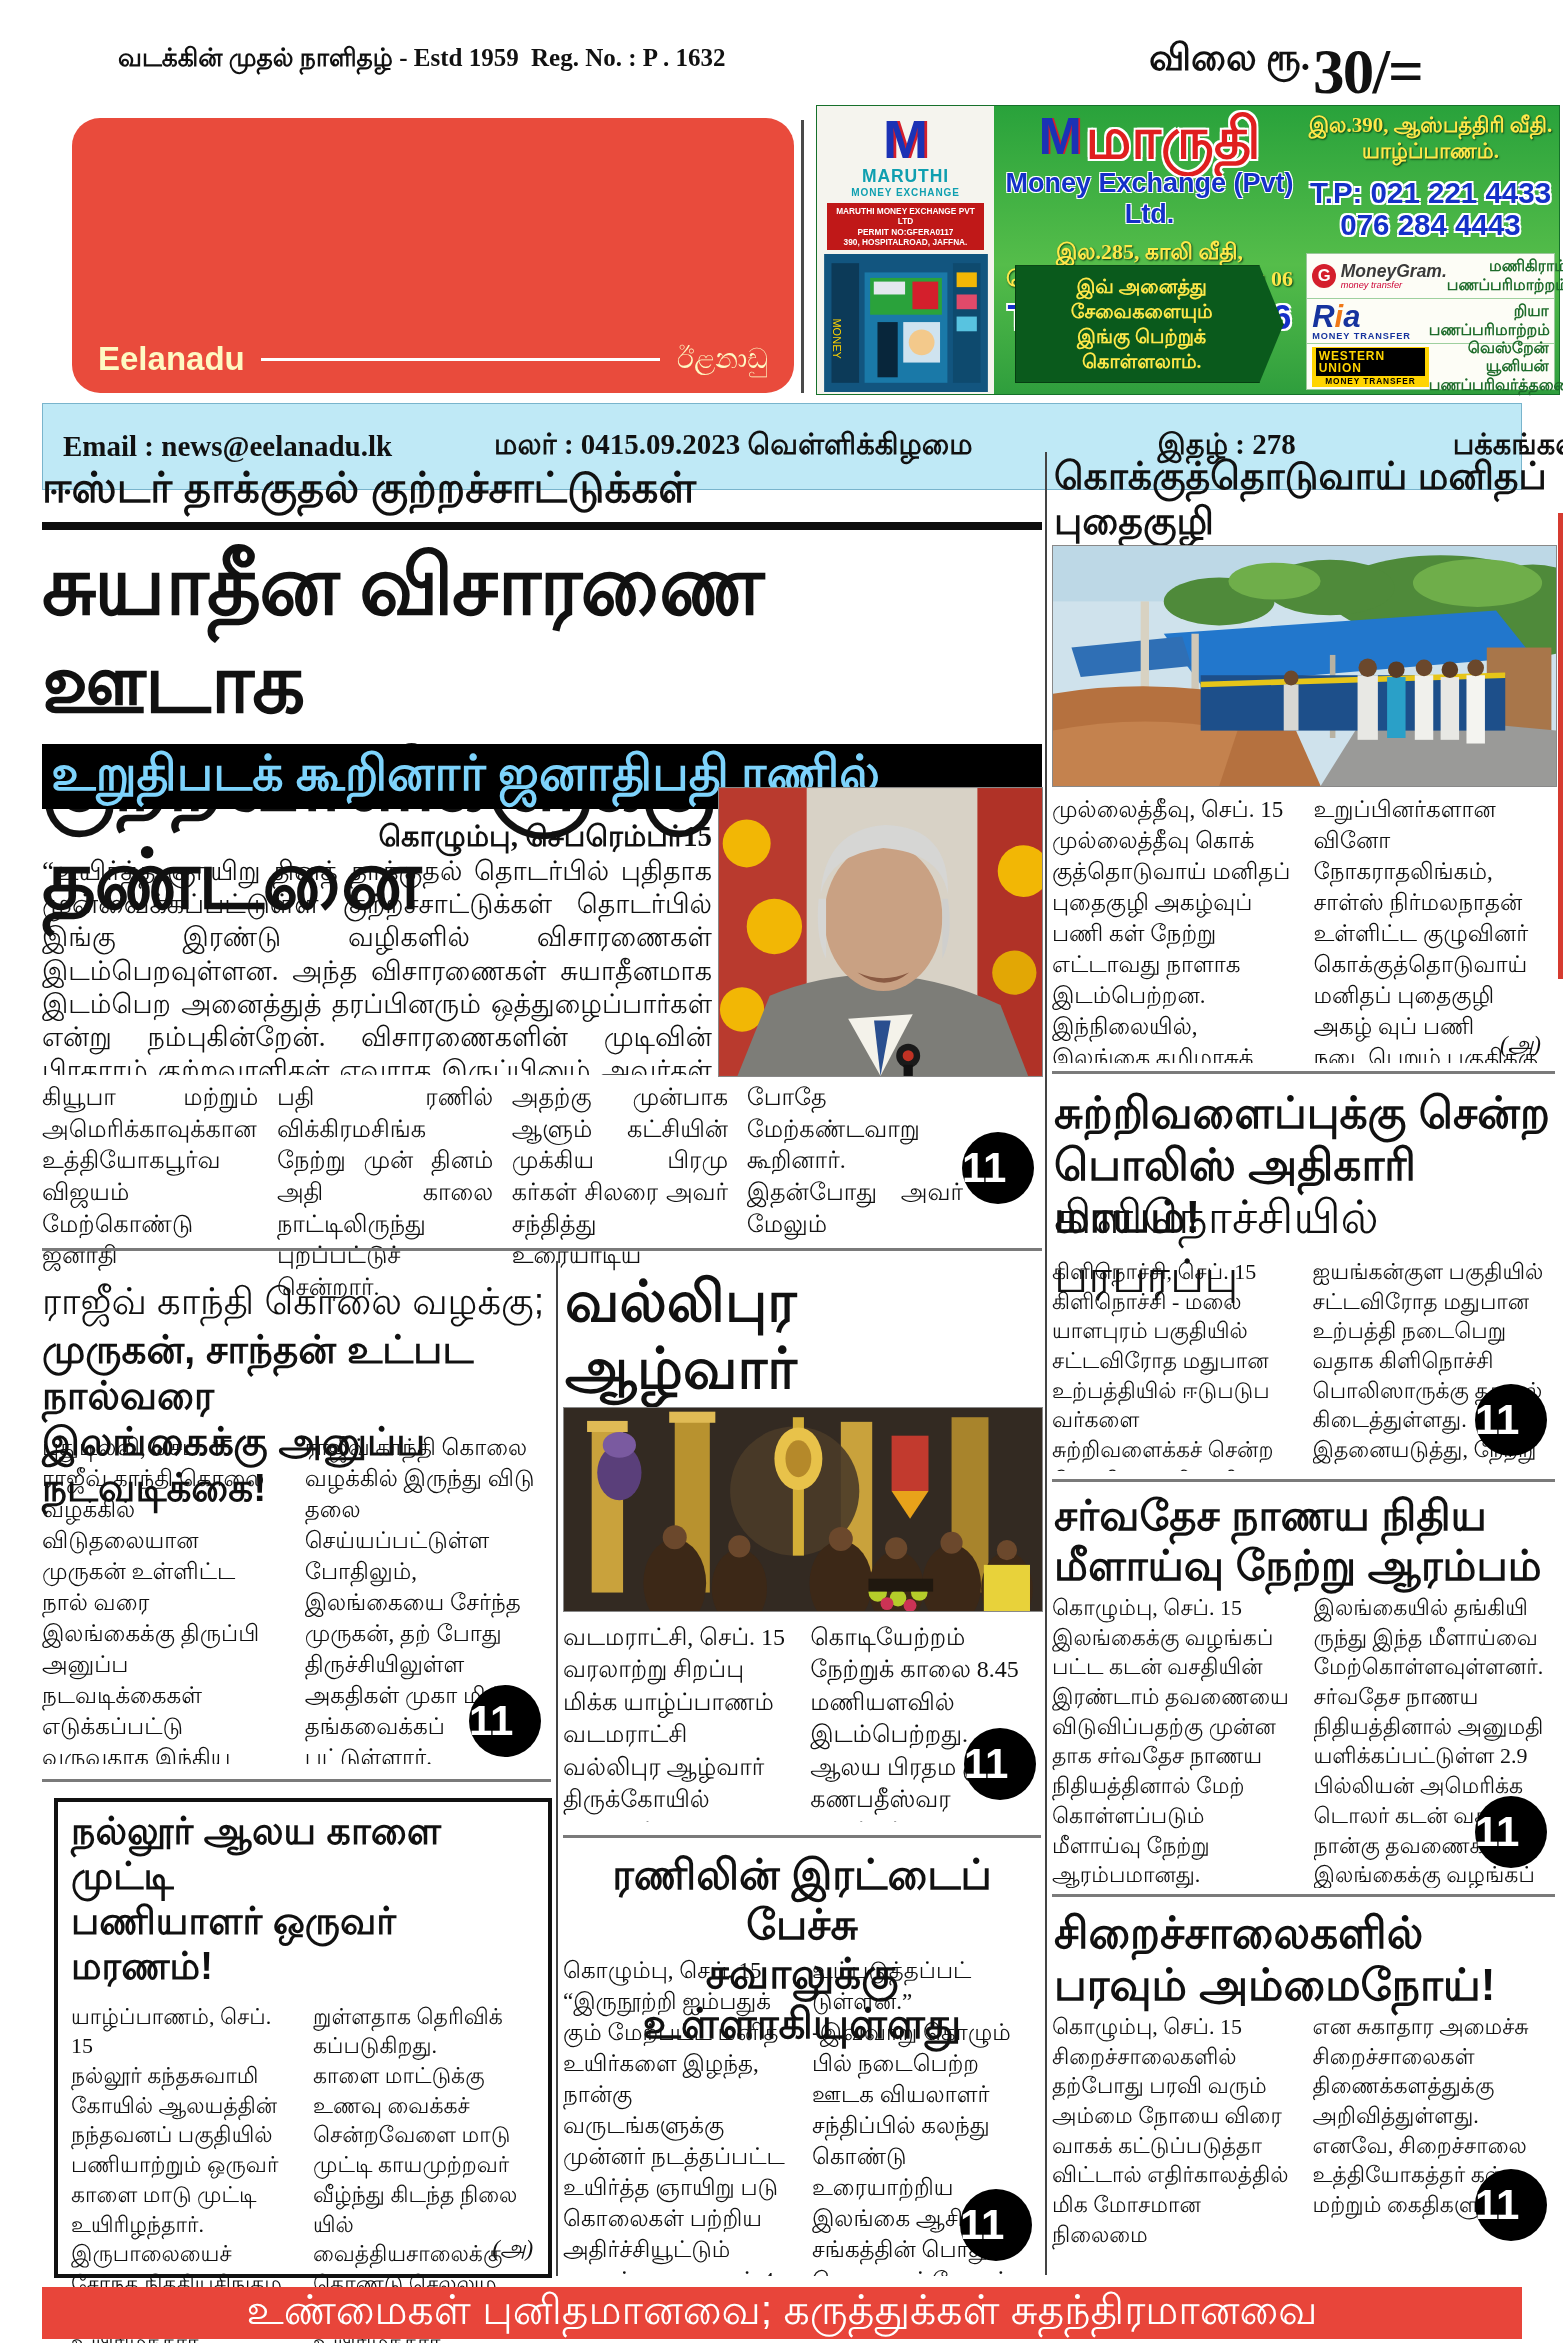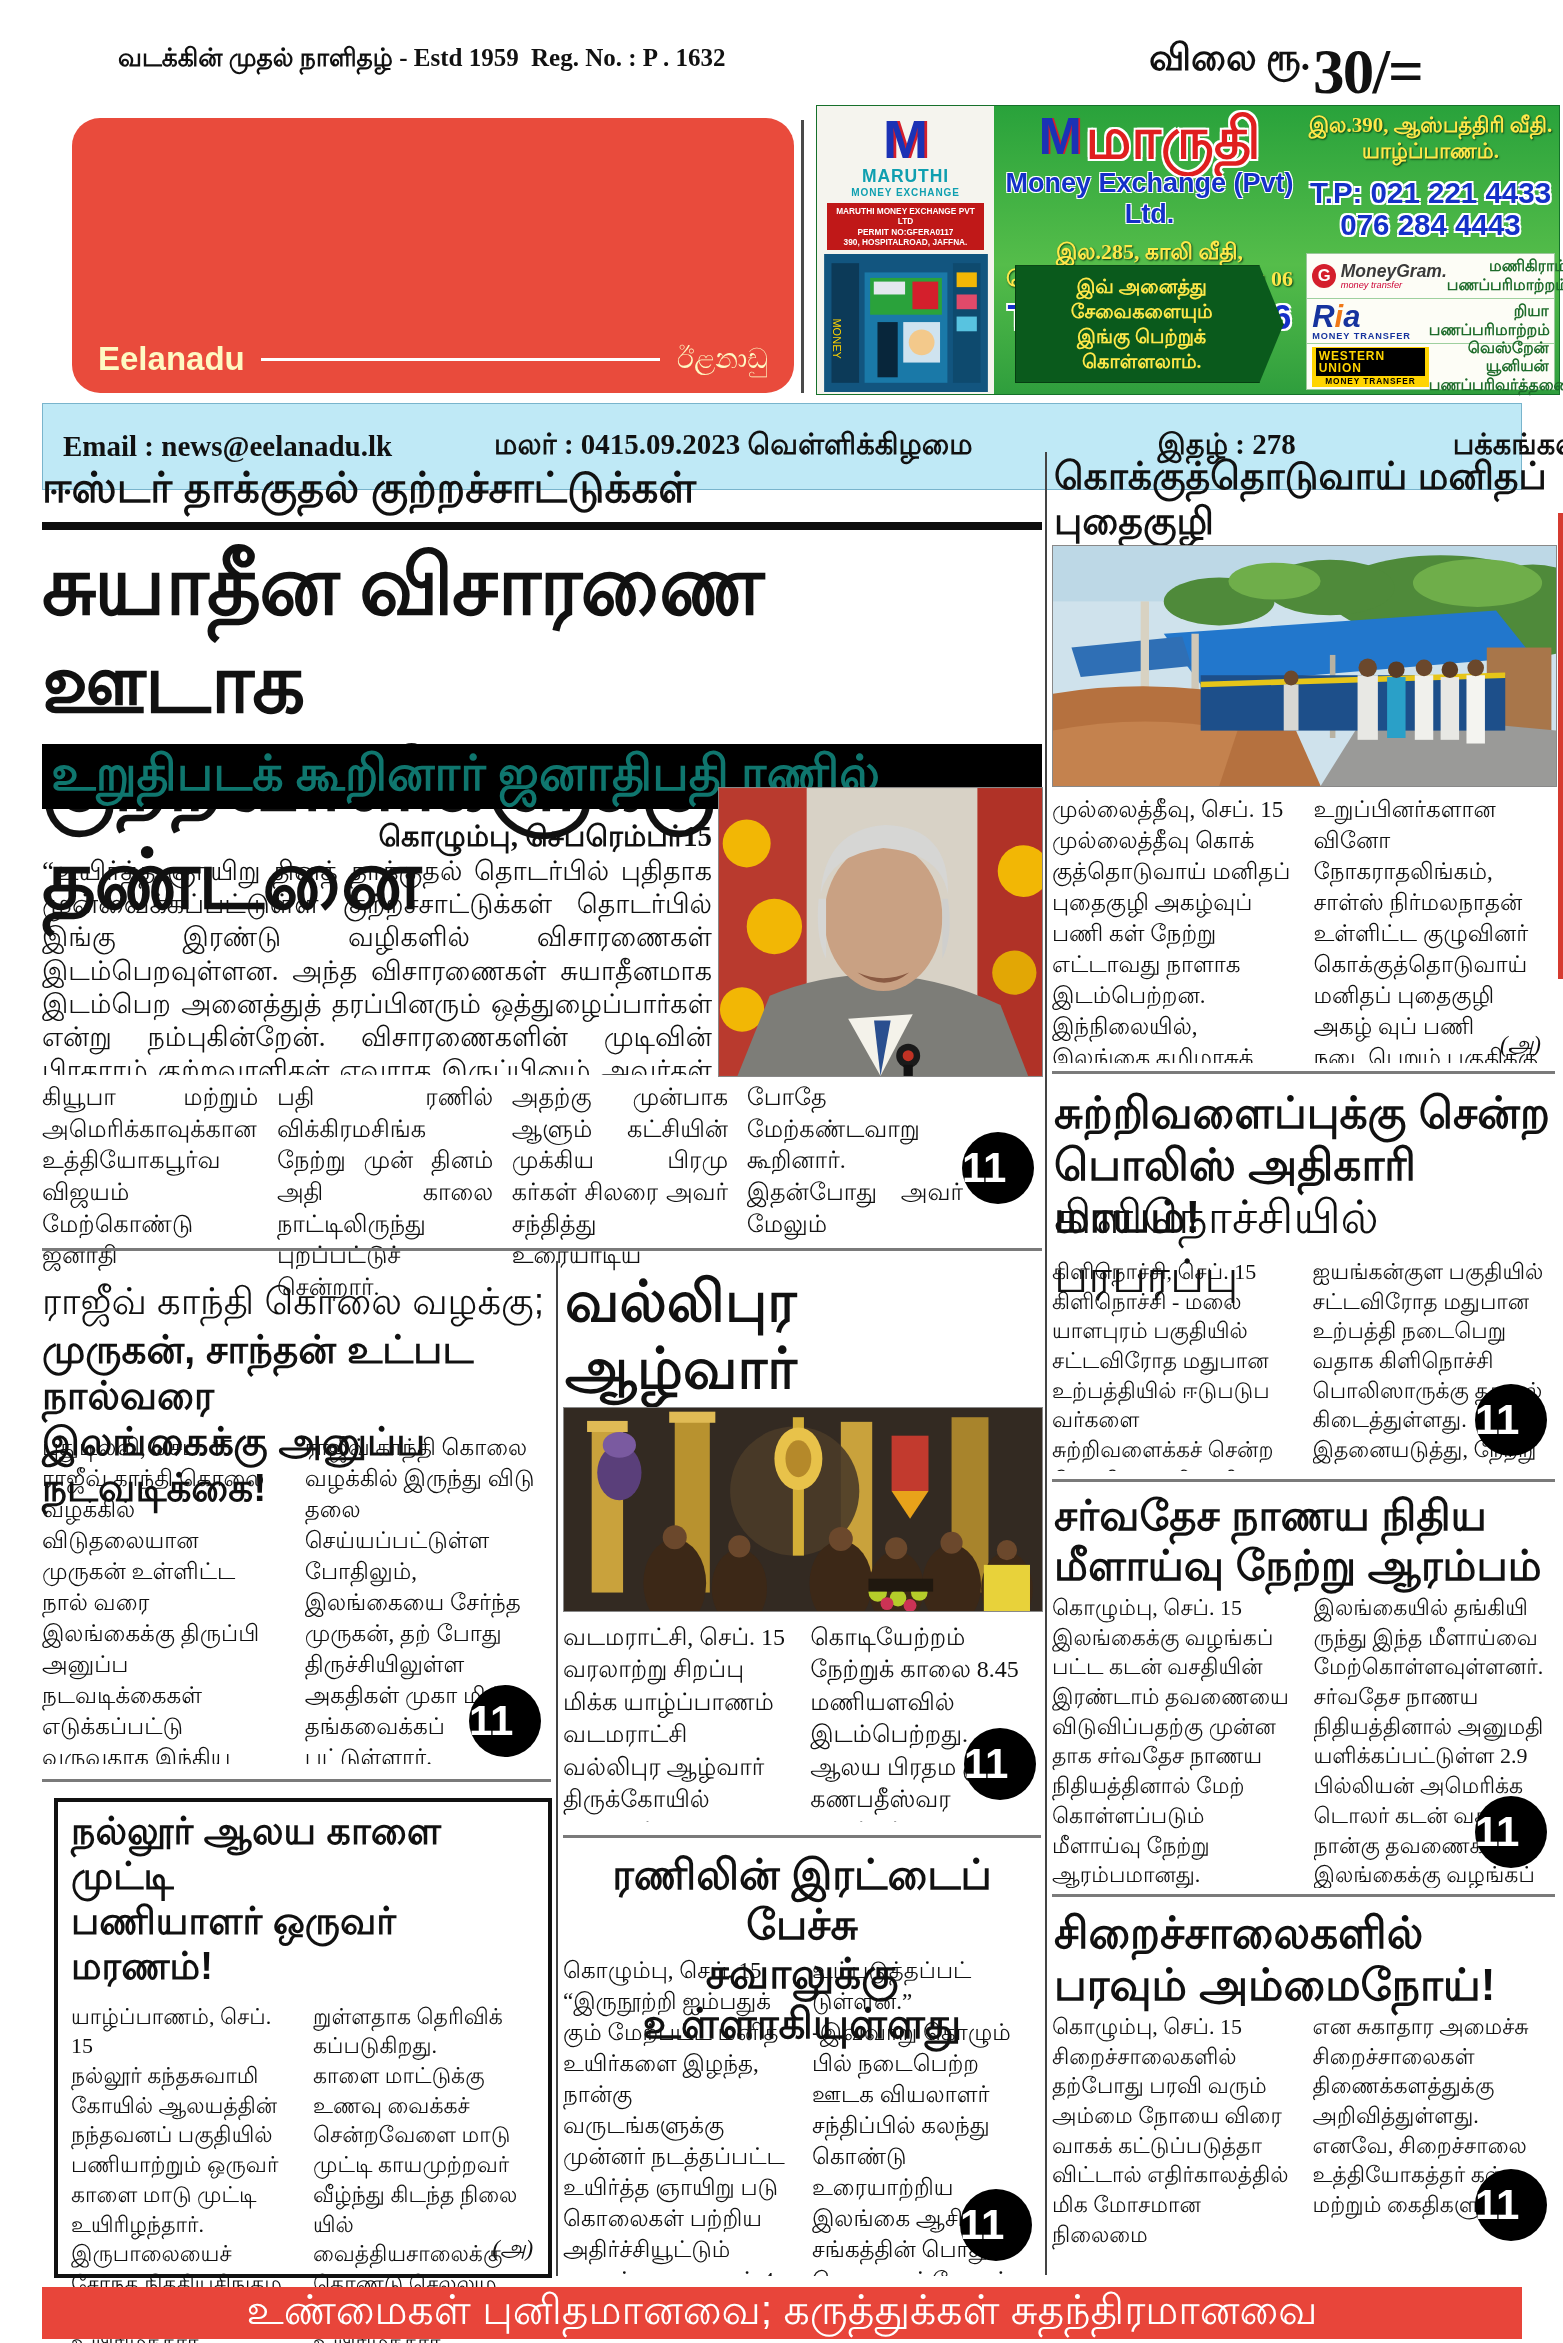--- a/index.html
+++ b/index.html
@@ -74,21 +74,21 @@
 
   
   .infobar{left:42px;top:403px;width:1480px;height:87px;background:#bfe9f6;border:0.9px solid #79b4cc;box-sizing:border-box;
            display:flex;align-items:center;font-size:29px;font-weight:bold;}
   .infobar .item{white-space:nowrap;}
 
   
   .kicker{left:42px;top:464px;font-size:42px;font-weight:800;}
   .lead-rule{left:42px;top:522px;width:1000px;height:8.3px;background:#0d0d0d;}
   .lead-h1{left:42px;top:537px;width:1000px;font-size:83px;font-weight:900;letter-spacing:-1.8px;line-height:1.18;}
-  .lead-bar{left:42px;top:744px;width:1000px;height:65px;background:#000;color:#0f766e;display:flex;align-items:center;
+  .lead-bar{left:42px;top:744px;width:1000px;height:65px;background:#000;color:#7dd3fc;display:flex;align-items:center;
             font-size:49px;font-weight:800;padding-left:9.2px;box-sizing:border-box;}
   .lead-dateline{left:42px;top:820px;width:670px;text-align:right;font-size:29px;font-weight:bold;}
   .lead-body{left:42px;top:855px;width:670px;height:220px;font-size:27px;line-height:1.23;overflow:hidden;}
   .photo-frame{border:0.9px solid #888;}
   .lead-cols{left:42px;top:1082px;width:1000px;display:flex;gap:18.5px;}
   .lead-cols .col{flex:1;font-size:24px;line-height:1.32;}
   .rule-h{background:#7a7a7a;height:2.8px;}
 
   .badge{width:72px;height:72px;border-radius:50%;background:#000;color:#fff;display:flex;align-items:center;justify-content:flex-start;
          font-family:"Liberation Sans",sans-serif;font-size:42px;font-weight:bold;}

